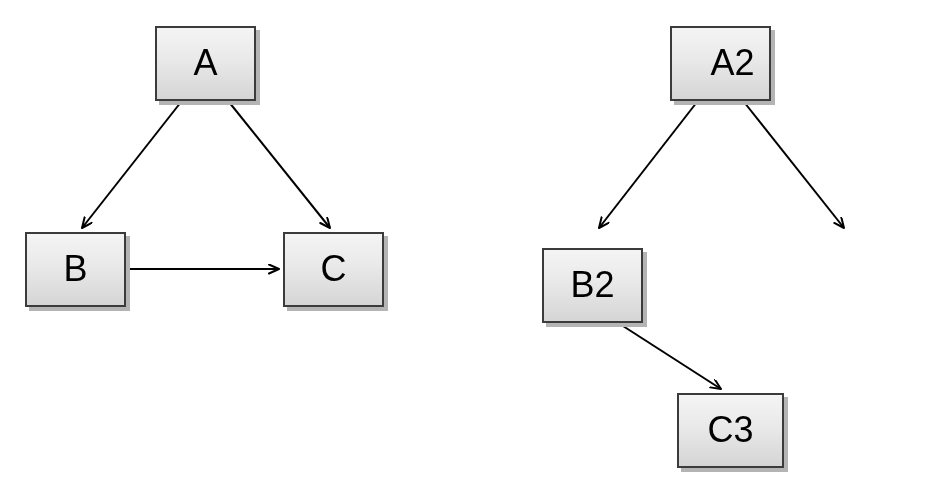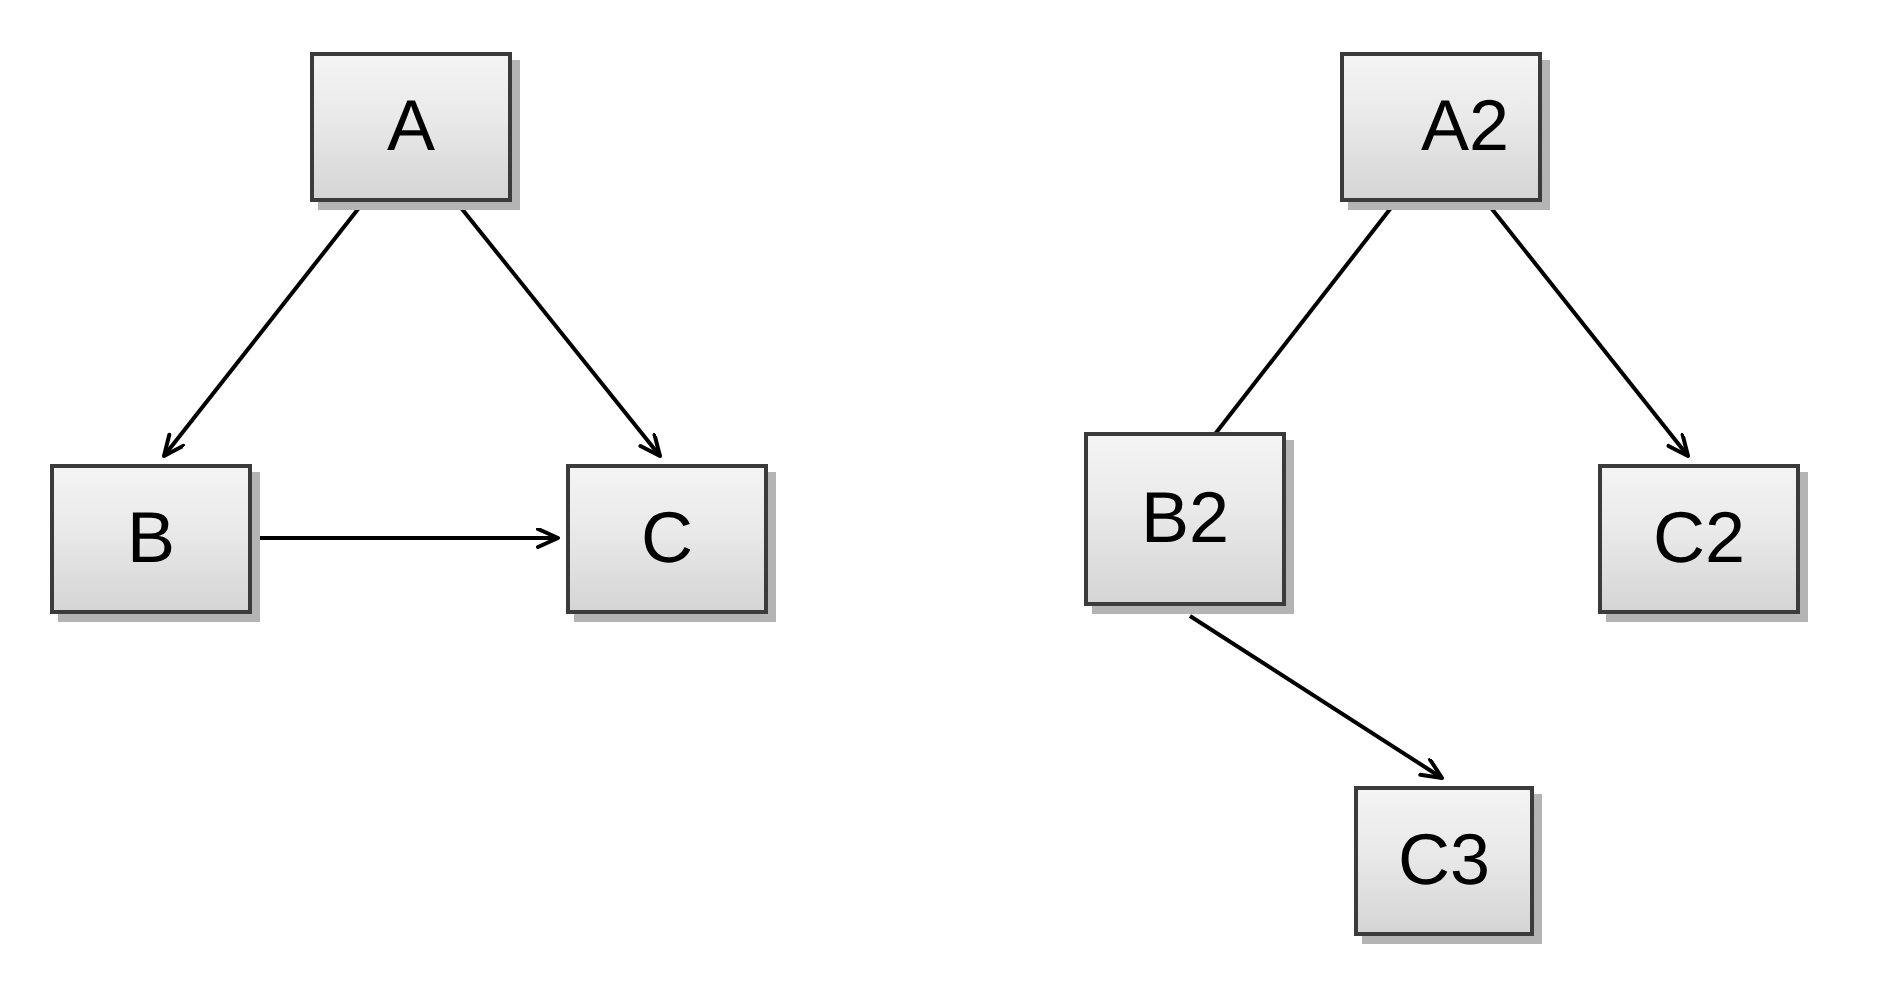--- a/index.html
+++ b/index.html
@@ -68,22 +68,19 @@
     </div>
     <div class="node" style="left: 25px; top: 232px; width: 101px; height: 75px;">
       <span class="node-label">B</span>
     </div>
     <div class="node" style="left: 283px; top: 232px; width: 101px; height: 75px;">
       <span class="node-label">C</span>
     </div>
     <div class="node" style="left: 670px; top: 26px; width: 101px; height: 75px; padding-left: 24px;">
       <span class="node-label">A2</span>
     </div>
-    <div class="node" style="left: 542px; top: 216px; width: 101px; height: 87px;">
+    <div class="node" style="left: 542px; top: 248px; width: 101px; height: 75px;">
       <span class="node-label">B2</span>
     </div>
-    <div class="node" style="left: 799px; top: 232px; width: 101px; height: 75px;">
-      <span class="node-label">C2</span>
-    </div>
-    <div class="node" style="left: 677px; top: 393px; width: 90px; height: 75px;">
+    <div class="node" style="left: 677px; top: 393px; width: 107px; height: 75px;">
       <span class="node-label">C3</span>
     </div>
   </div>
 
 </body></html>

